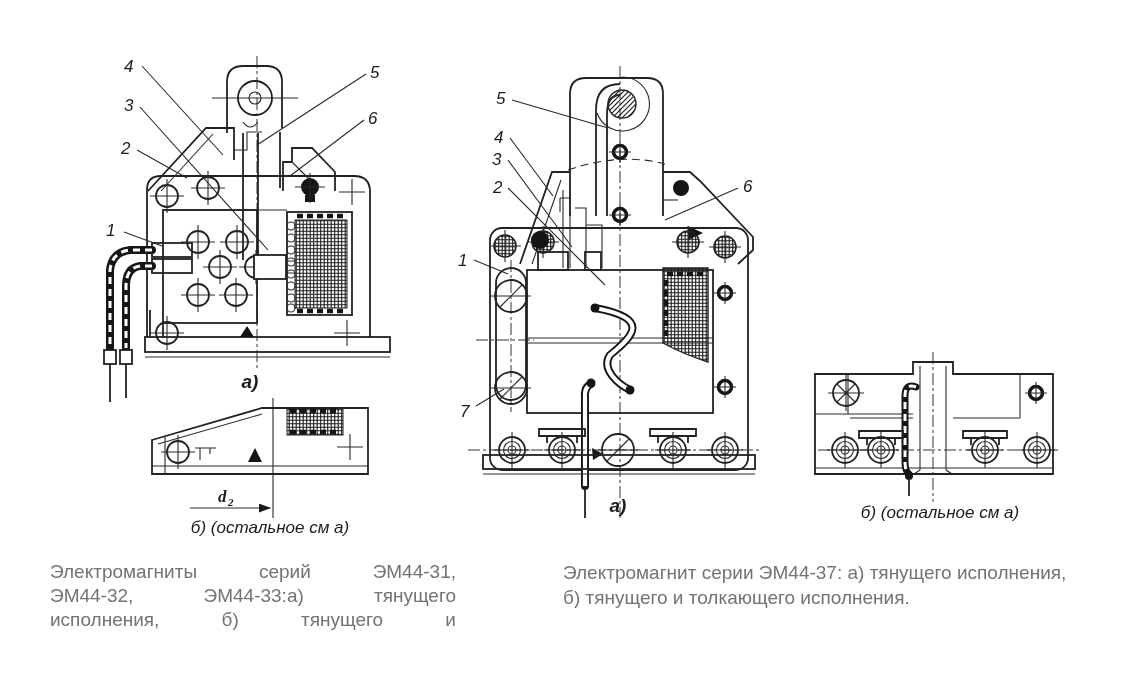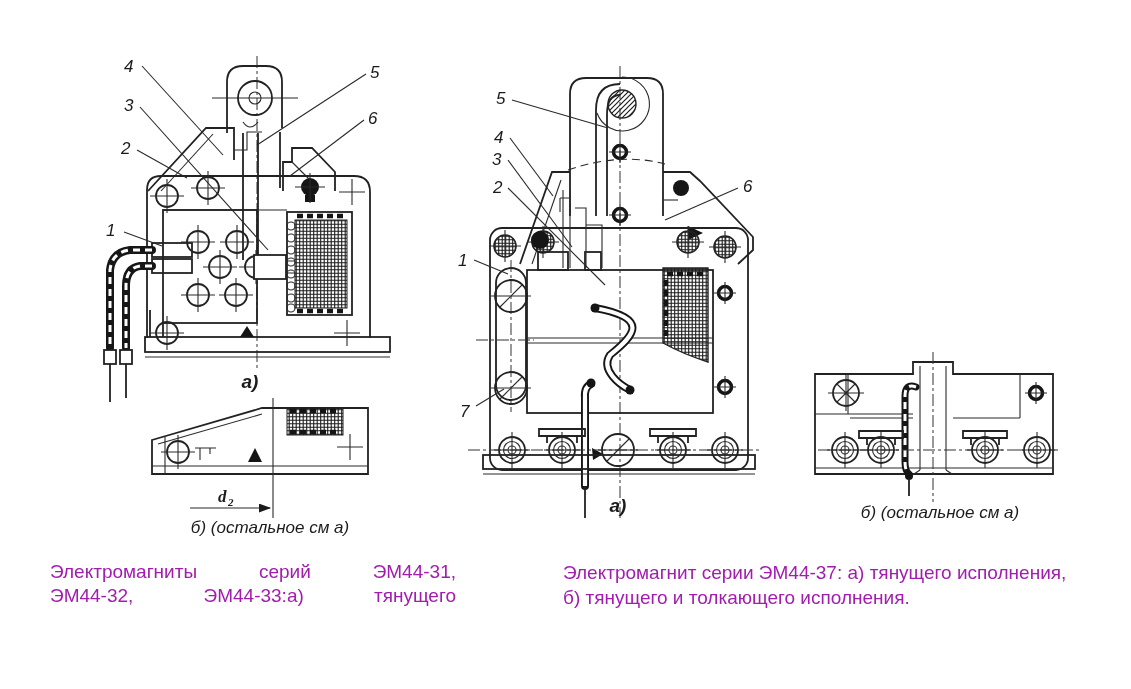--- a/index.html
+++ b/index.html
@@ -19,21 +19,21 @@
   .w7{stroke:#161616;stroke-width:7;fill:none;stroke-linecap:round;}
   .wo{stroke:#fff;stroke-width:4.2;fill:none;stroke-linecap:butt;}
   .wi{stroke:#fff;stroke-width:3;fill:none;stroke-dasharray:7 5;}
   .db{stroke:#151515;stroke-width:4.5;fill:none;stroke-dasharray:6 4;}
   text.co{font:italic 17px "Liberation Sans",sans-serif;fill:#1b1b1b;}
   text.fl{font:italic bold 19px "Liberation Sans",sans-serif;fill:#1b1b1b;}
   text.fb{font:italic 17px "Liberation Sans",sans-serif;fill:#1b1b1b;}
   text.dim{font:italic bold 17px "Liberation Serif",serif;fill:#1b1b1b;}
   text.dimsub{font:italic bold 11px "Liberation Serif",serif;fill:#1b1b1b;}
   
-  .cap{position:absolute;font-size:19px;line-height:24px;color:#a21caf;}
+  .cap{position:absolute;font-size:19px;line-height:24px;color:#737373;}
   .capL{left:50px;top:560px;width:406px;}
   .capL .jl{text-align:justify;text-align-last:justify;}
   .capR{left:523px;top:560px;width:575px;line-height:25px;margin-left:40px;}
 </style>
 </head>
 <body>
 
 <div class="page">
 
   <svg class="fig" style="left:40px;top:10px" width="420" height="545">
@@ -308,20 +308,21 @@
         <path class="o" d="M409,391 H453 V398 H409 Z M417,398 V405 M445,398 V405"></path>
         <path class="o" d="M513,391 H557 V398 H513 Z M521,398 V405 M549,398 V405"></path>
       </g>
     </g>
     <text class="fb" x="490" y="478" text-anchor="middle">б) (остальное см а)</text>
   </svg>
 
   <div class="cap capL">
     <div class="jl">Электромагниты серий ЭМ44-31,</div>
     <div class="jl">ЭМ44-32, ЭМ44-33:а) тянущего</div>
+    <div class="jl">исполнения, б) тянущего и</div>
   </div>
 
   <div class="cap capR">
     <div>Электромагнит серии ЭМ44-37: а) тянущего исполнения,</div>
     <div>б) тянущего и толкающего исполнения.</div>
   </div>
 
 </div>
 
 </body></html>

